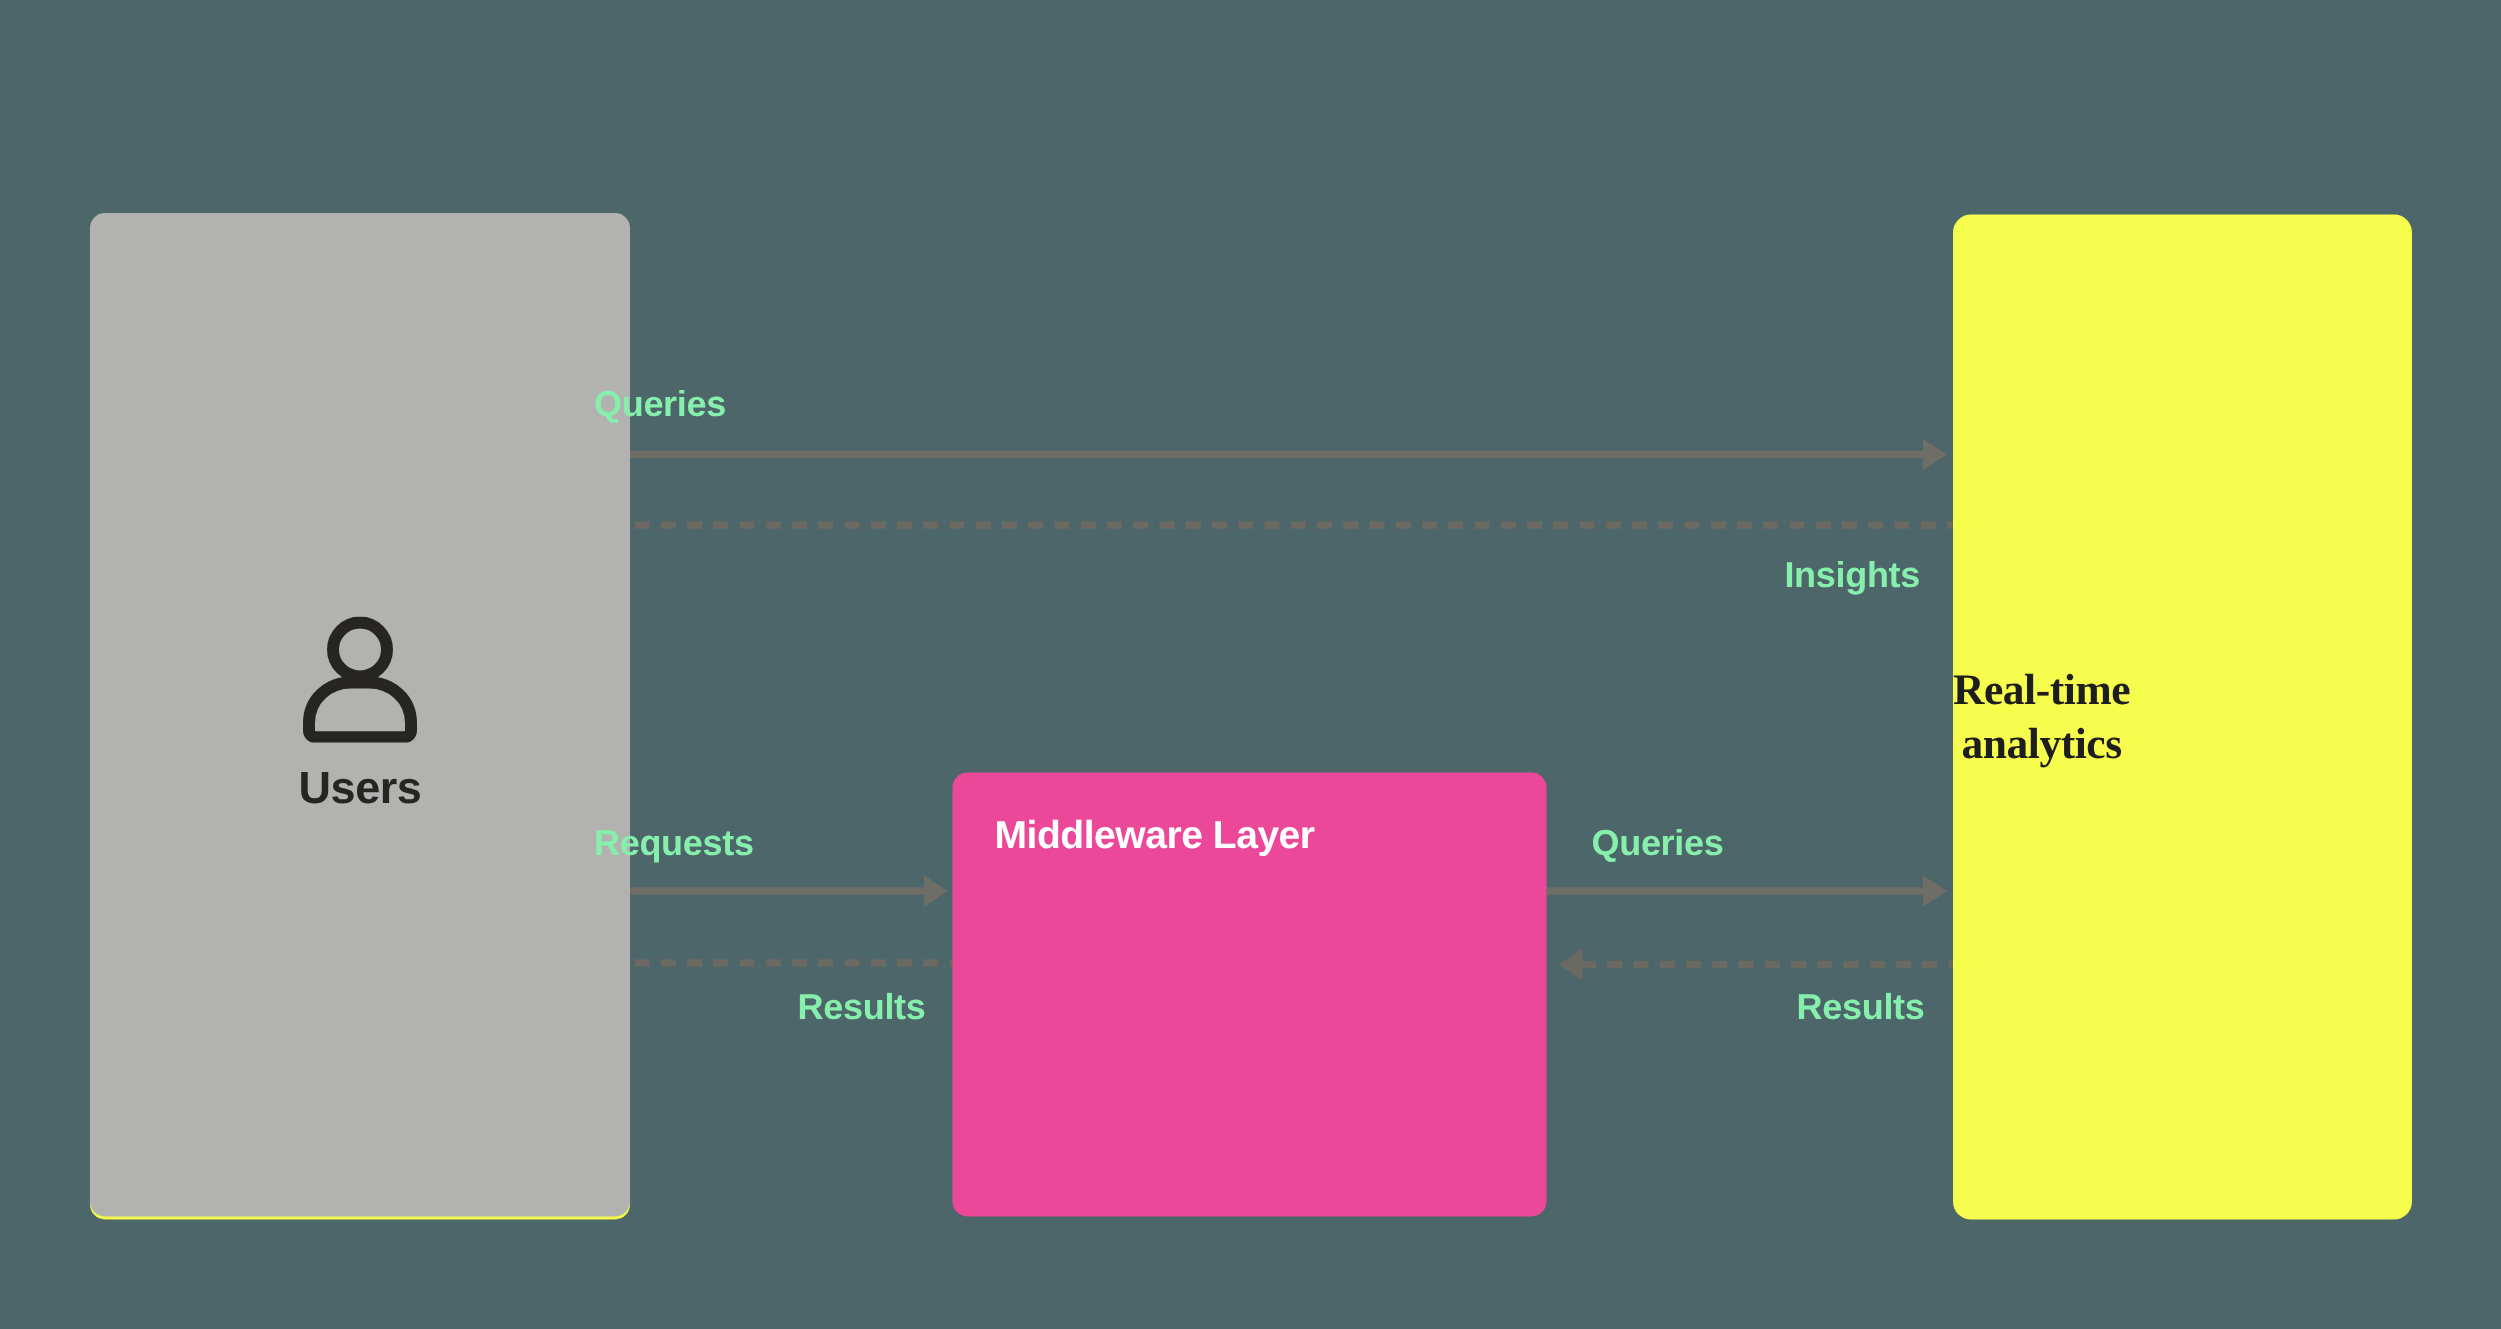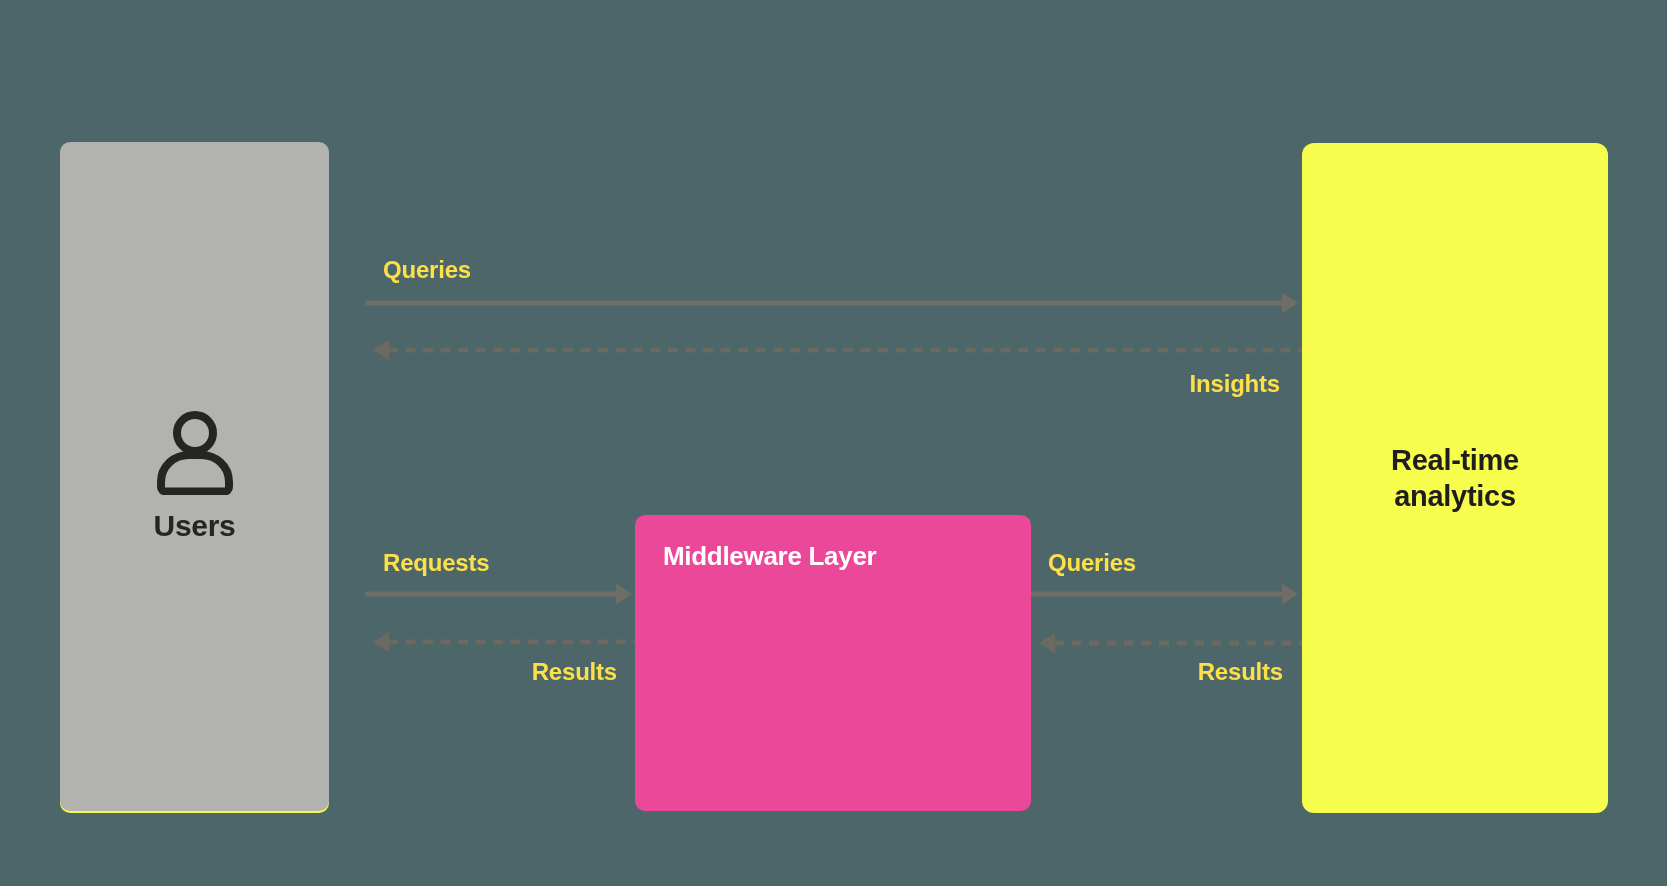--- a/index.html
+++ b/index.html
@@ -27,21 +27,21 @@
     letter-spacing: -0.3px;
     color: #FFFFFF;
   }
   .node {
     position: absolute;
     box-sizing: border-box;
   }
   .node-users {
     left: 60px;
     top: 142px;
-    width: 269px;
+    width: 360px;
     height: 669px;
     background: #B2B2B1;
     border-radius: 10px;
     box-shadow: 0 2px 0 0 #F4F94B;
     display: flex;
     flex-direction: column;
     align-items: center;
     justify-content: center;
   }
   .person-icon {
@@ -73,44 +73,45 @@
   }
   .node-database {
     left: 1302px;
     top: 143px;
     width: 306px;
     height: 670px;
     background: #F7FD4D;
     border-radius: 12px;
     display: flex;
     align-items: center;
-    justify-content: center;
+    font-family: Liberation Serif, serif;
   }
   .database-label {
     font-size: 29px;
     font-weight: 700;
     color: #1E1E1E;
     text-align: center;
     line-height: 1.25;
     letter-spacing: -0.3px;
   }
   .database-label span { display: block; }
   .edges-layer {
     position: absolute;
     left: 0;
     top: 0;
     pointer-events: none;
   }
   .edge-label {
     position: absolute;
     font-size: 24px;
     font-weight: 700;
-    color: #fde047;
+    color: #86efac;
     letter-spacing: -0.2px;
     white-space: nowrap;
+    margin-left: 13px;
   }
 </style>
 </head>
 <body>
 
 <div class="canvas">
 
 
   <svg class="edges-layer" width="1667" height="886" viewBox="0 0 1667 886">
 

